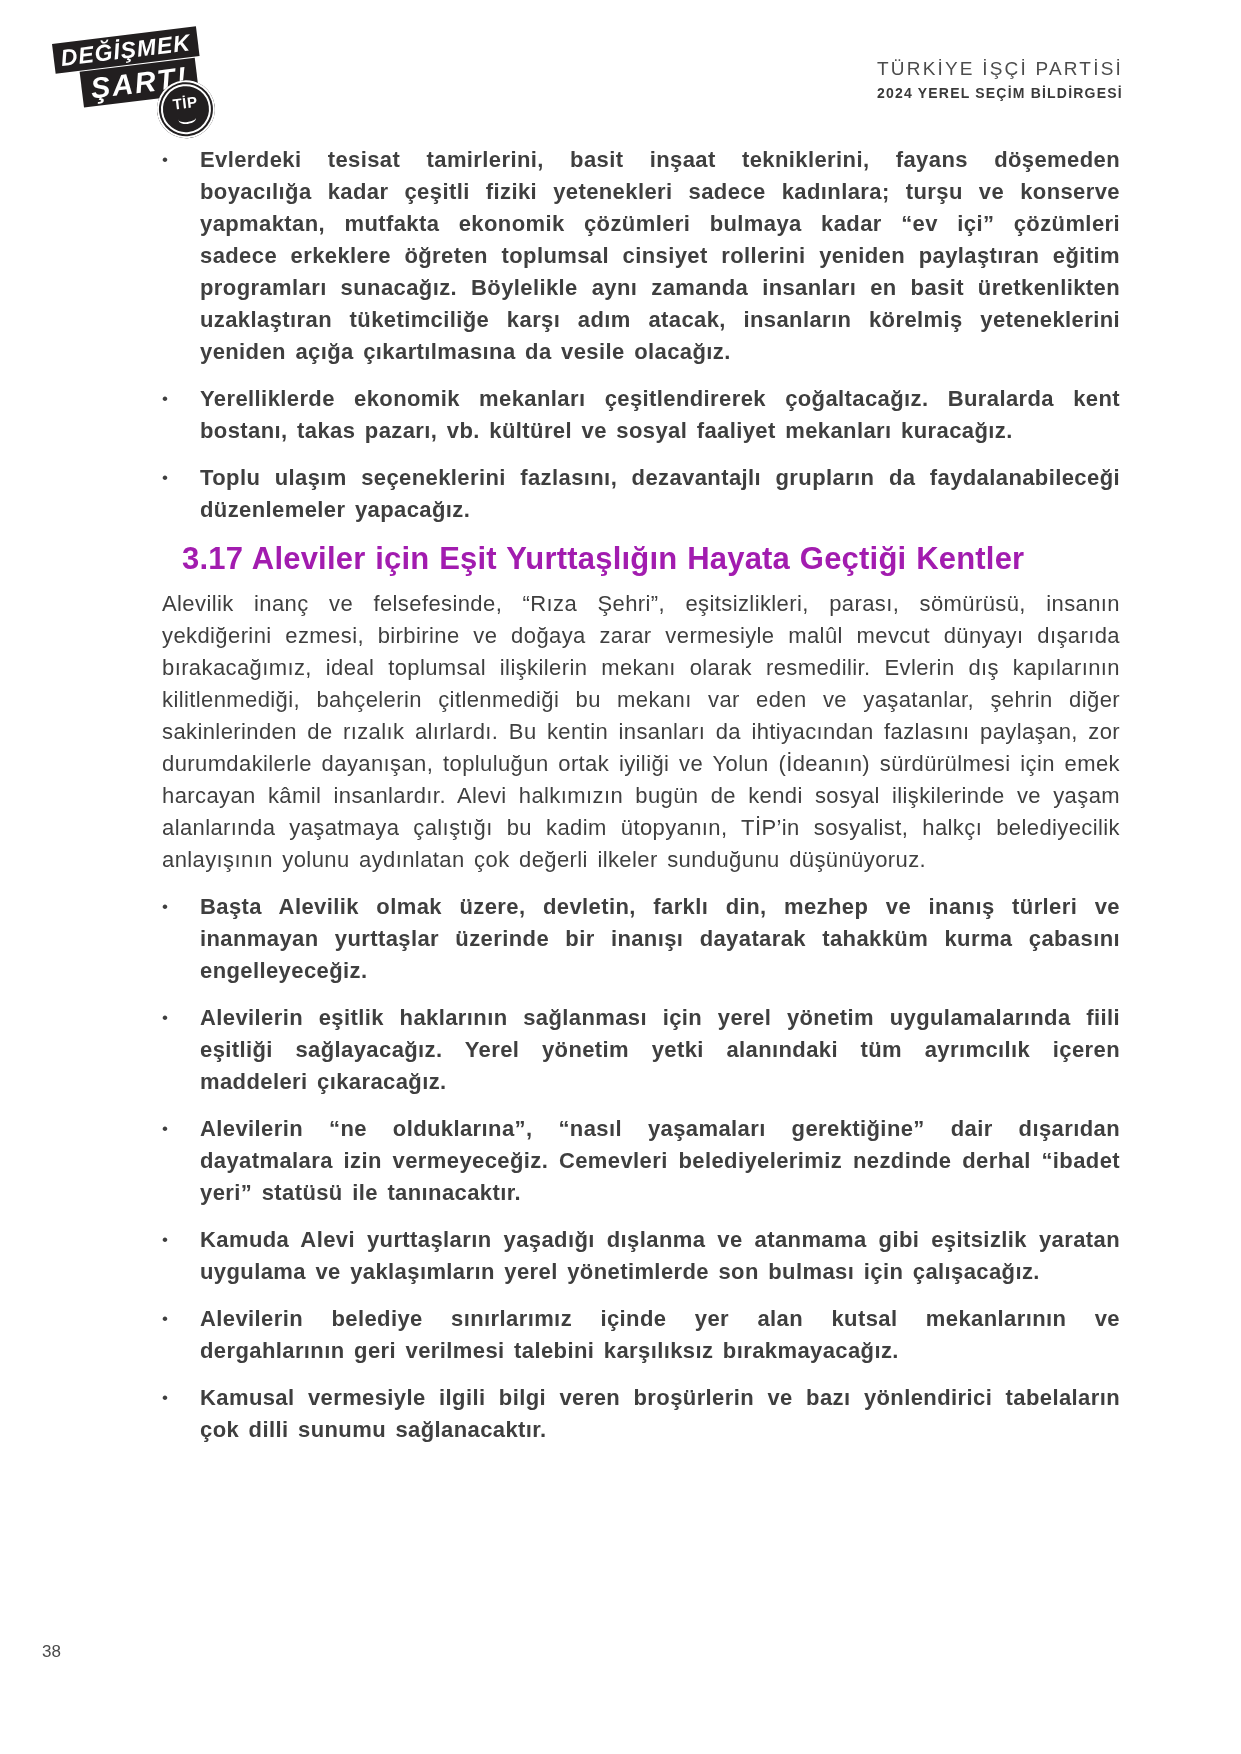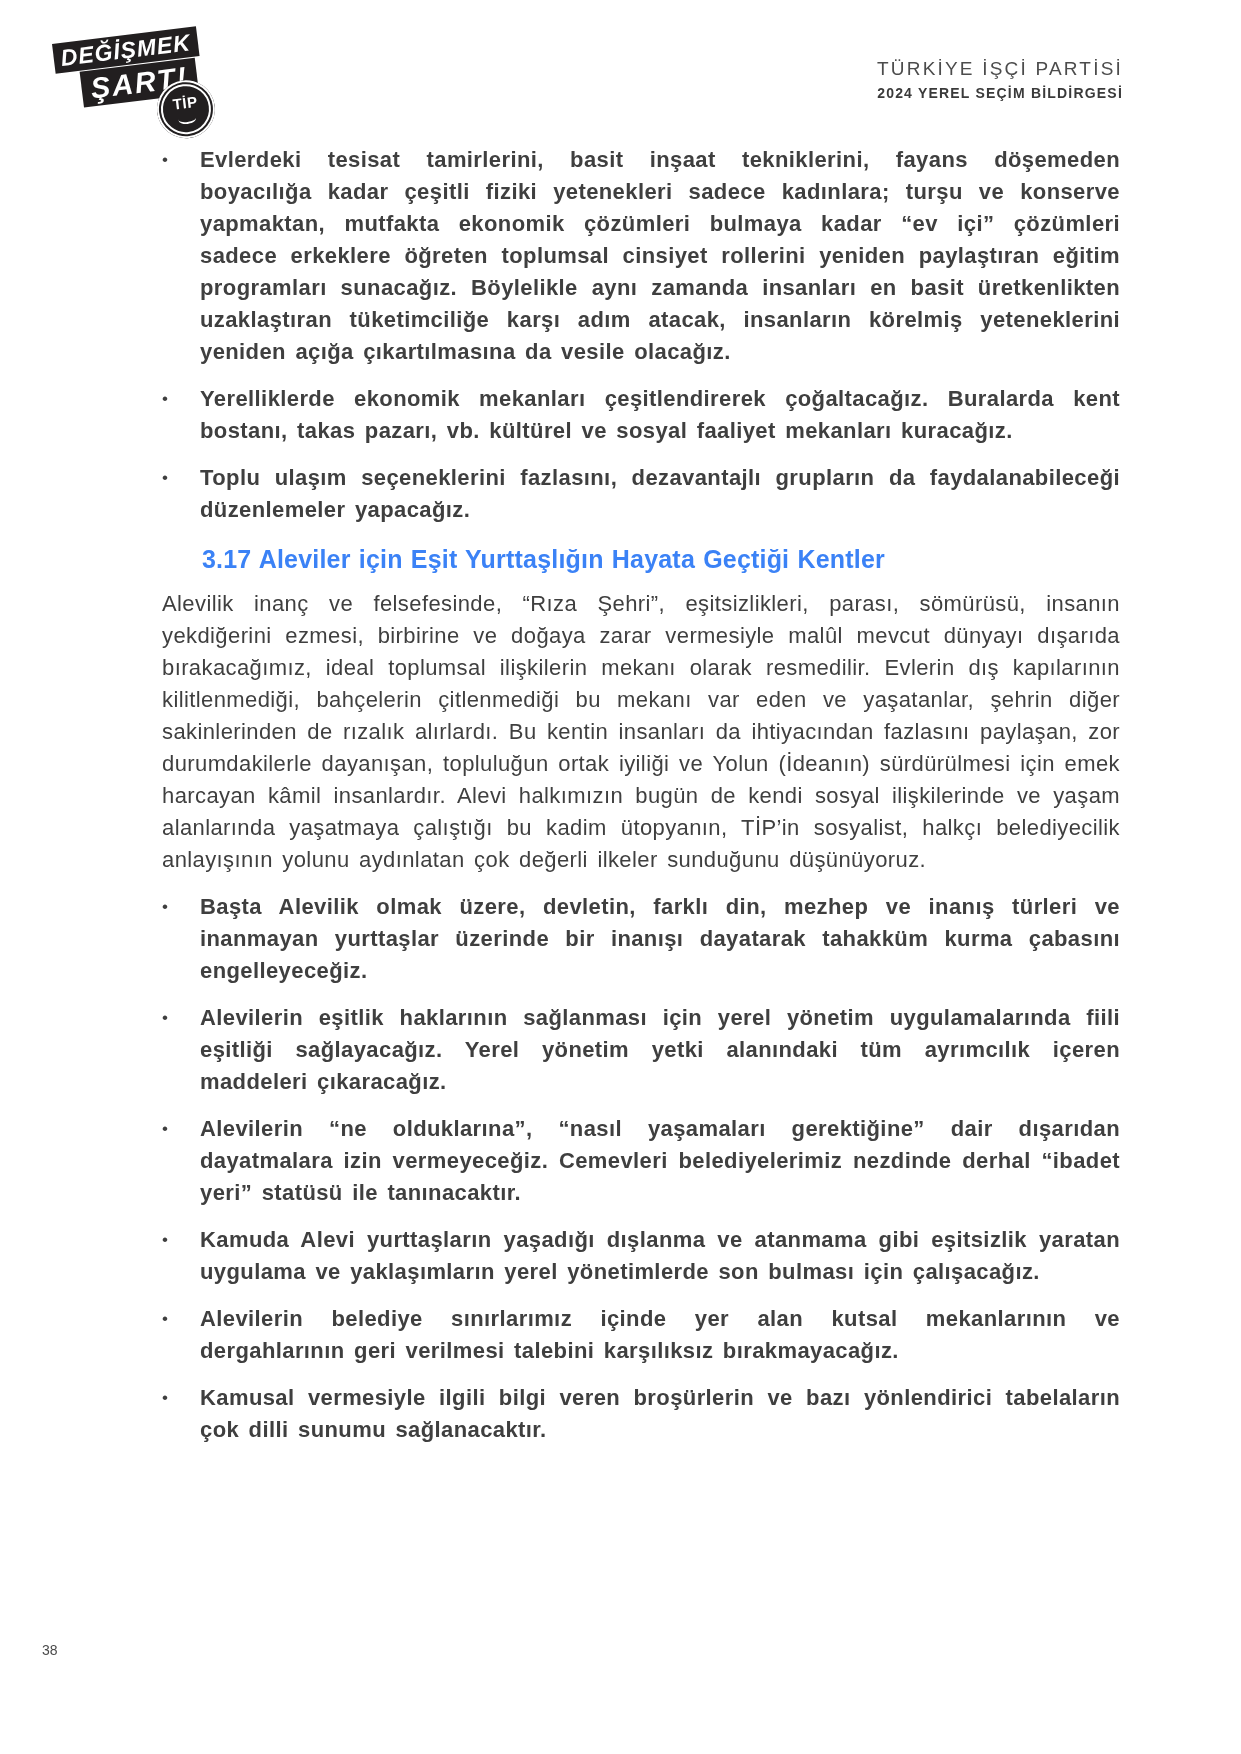--- a/index.html
+++ b/index.html
@@ -9,21 +9,21 @@
     margin:0 auto;
     background:#ffffff;
     font-family:"Liberation Sans", sans-serif;
     color:#3f3f3f;
     overflow:hidden;
   }
 
   
   .header-right{
     position:absolute;top:58px;right:118px;
-    text-align:right;
+    text-align:left;
   }
   .header-line1{
     font-size:19px;font-weight:400;letter-spacing:2.2px;color:#4c4c4c;
   }
   .header-line2{
     font-size:14px;font-weight:700;letter-spacing:1.2px;color:#3a3a3a;margin-top:5px;
   }
 
   
   .logo{
@@ -56,29 +56,29 @@
   
   .content{
     position:absolute;left:162px;top:144px;width:958px;
     font-size:22px;line-height:32px;letter-spacing:.4px;word-spacing:3px;
   }
   .bullet-item{display:flex;margin:0 0 15px 0;}
   .bullet-dot{flex:0 0 38px;font-size:17px;line-height:32px;color:#3f3f3f;}
   .bullet-text{flex:1;text-align:justify;font-weight:bold;}
   .body-paragraph{margin:12px 0 15px 0;text-align:justify;}
   .section-heading{
-    font-size:25px;font-weight:700;color:#3b82f6;
+    font-size:31px;font-weight:700;color:#a21caf;
     letter-spacing:.2px;word-spacing:1px;line-height:34px;
-    margin:16px 0 11px 40px;
+    margin:16px 0 11px 20px;
   }
 
   
   .page-number{
     position:absolute;left:42px;top:1642px;
-    font-size:14px;color:#4a4a4a;
+    font-size:17px;color:#4a4a4a;
   }
 </style>
 </head>
 <body>
 
 <div class="page">
 
   <div class="logo">
     <div>
       <span class="logo-line1">DEĞİŞMEK</span>

